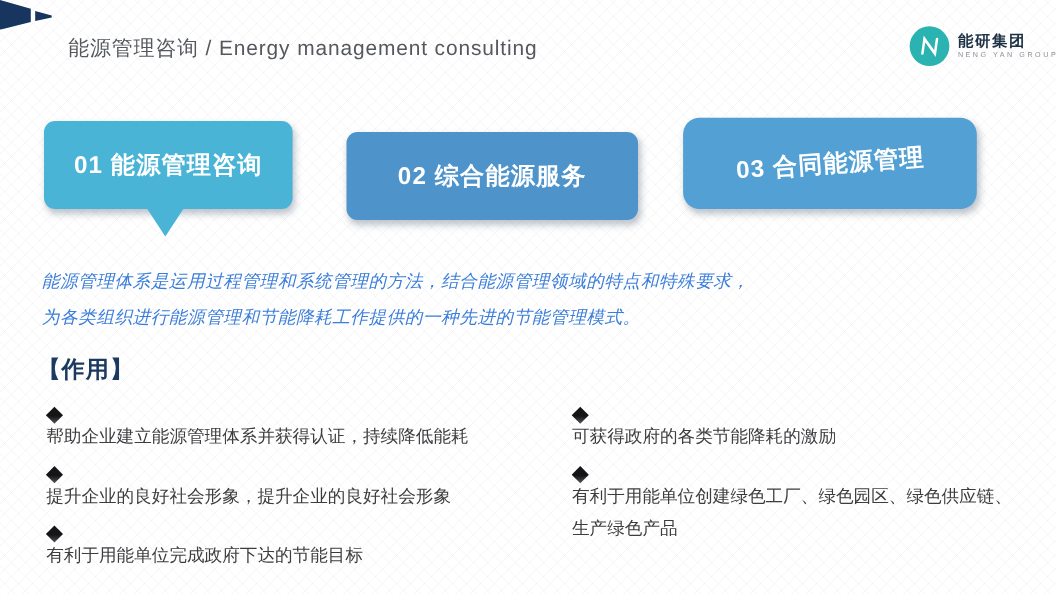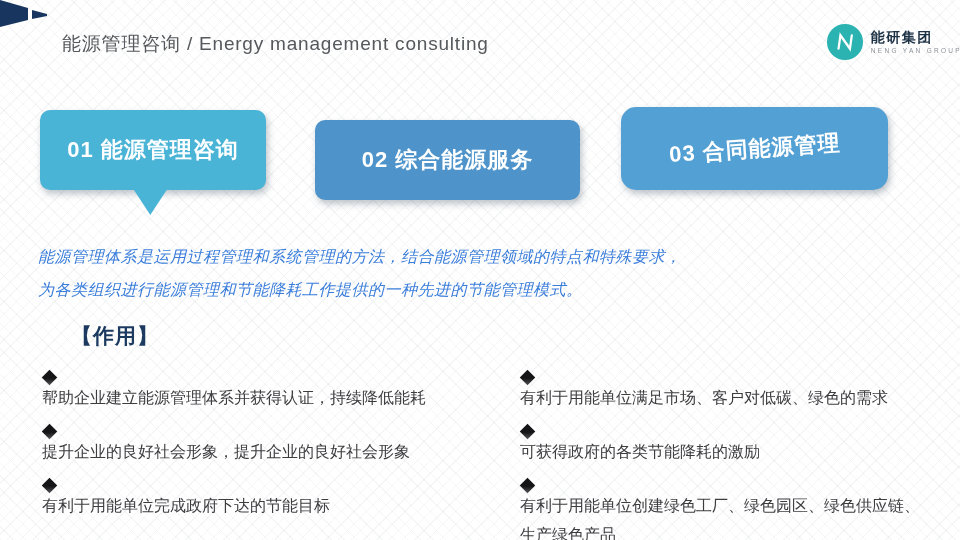--- a/index.html
+++ b/index.html
@@ -47,21 +47,21 @@
 
   
   .description {
     position:absolute; left:38px; top:240px; width:905px;
     font-size:16px; line-height:33px; color:#3a7dda; letter-spacing:0.5px;font-style:italic;
   }
 
   
   .section-heading {
     position:absolute; left:34px; top:322px;
-    font-size:21px; font-weight:bold; color:#1c3a60; letter-spacing:1px;margin-left:37px;
+    font-size:21px; font-weight:bold; color:#1c3a60; letter-spacing:1px;
   }
   .bullet-col { position:absolute; top:364px; list-style:none; margin:0; padding:0; }
   .bullet-col-left  { left:42px;  width:445px; }
   .bullet-col-right { left:520px; width:412px; }
   .bullet {
     display:flex; align-items:flex-start;
     font-size:16px; line-height:29px; color:#3d3d40; margin-bottom:6px;flex-direction:column;
   }
   .diamond-icon {
     flex:none; width:11px; height:11px; margin:8px 17px 0 2px;
@@ -123,24 +123,20 @@
     </li>
     <li class="bullet">
       <span class="diamond-icon"></span>
       <span>有利于用能单位完成政府下达的节能目标</span>
     </li>
   </ul>
 
   <ul class="bullet-col bullet-col-right">
     <li class="bullet">
       <span class="diamond-icon"></span>
-      <span>有利于用能单位满足市场、客户对低碳、绿色的需求</span>
-    </li>
-    <li class="bullet">
-      <span class="diamond-icon"></span>
       <span>可获得政府的各类节能降耗的激励</span>
     </li>
     <li class="bullet">
       <span class="diamond-icon"></span>
       <span>有利于用能单位创建绿色工厂、绿色园区、绿色供应链、生产绿色产品</span>
     </li>
   </ul>
 
 </div>
 

